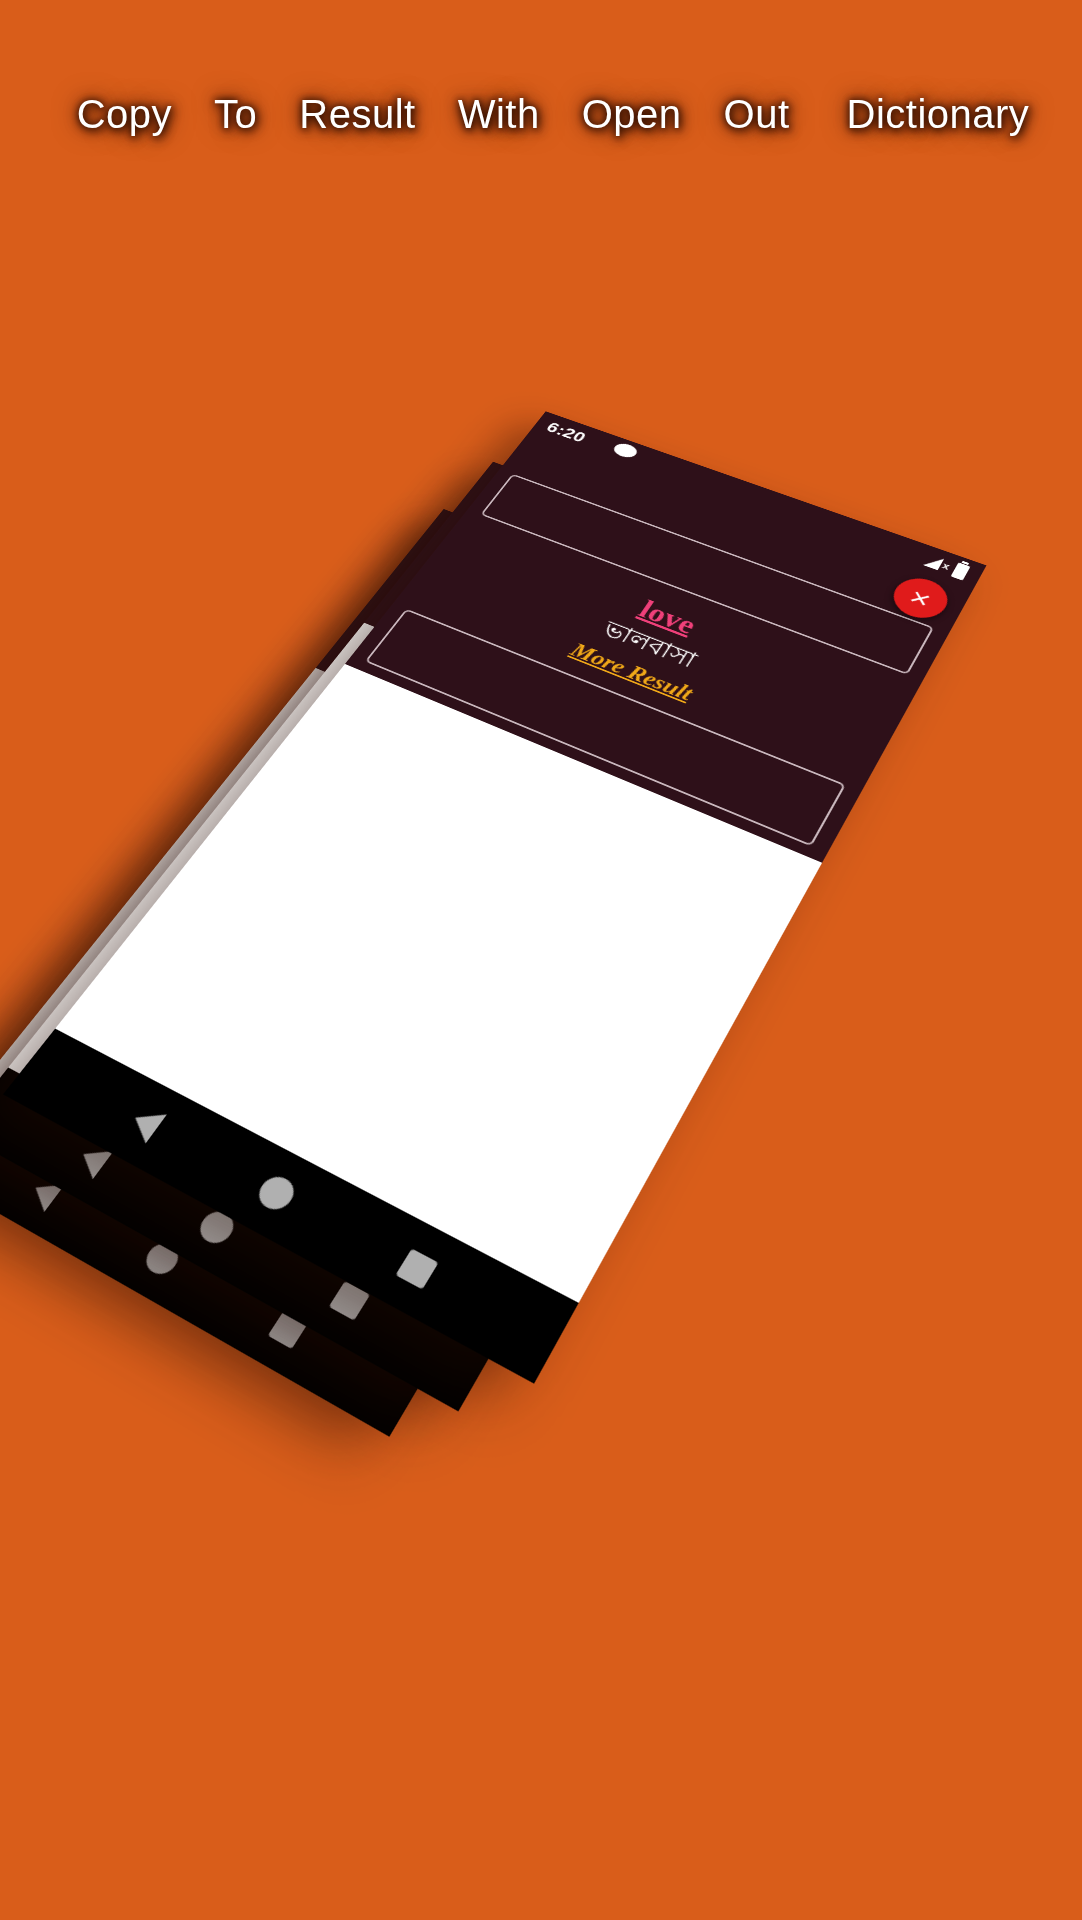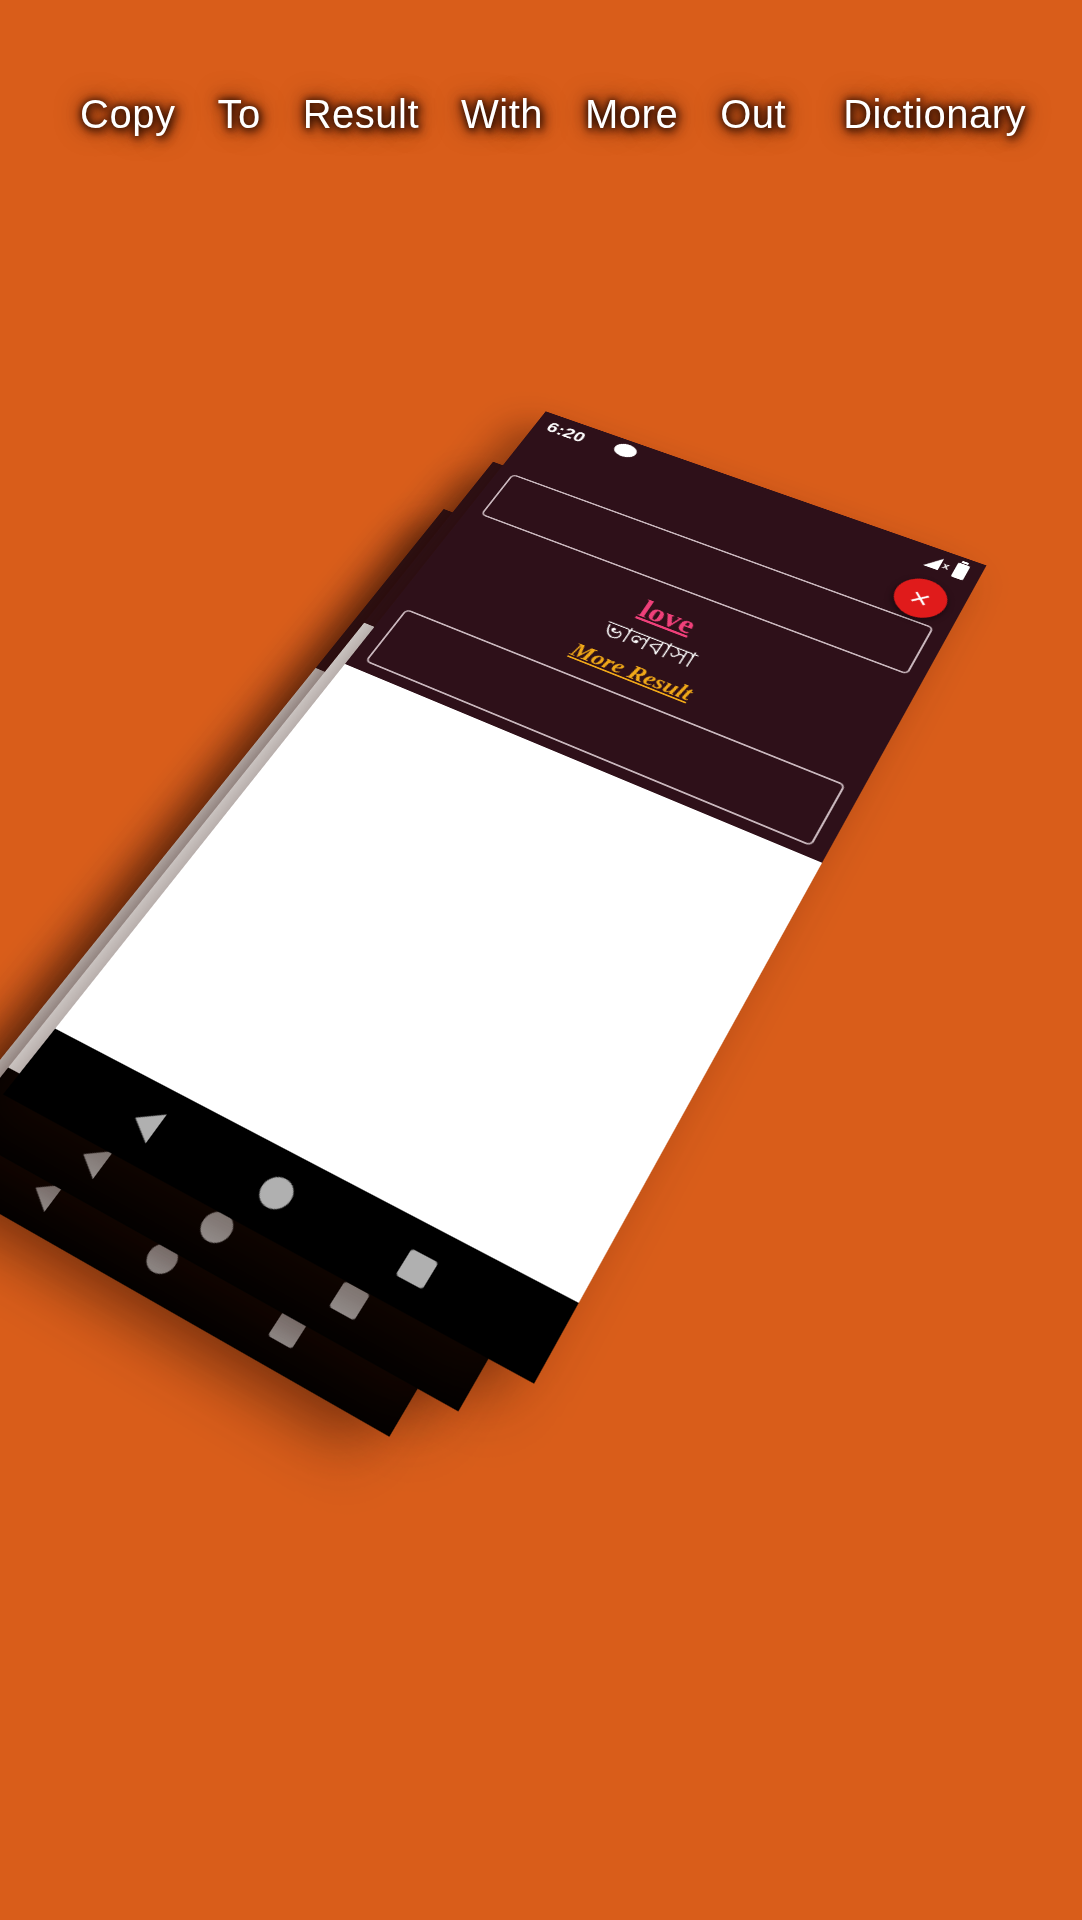--- a/index.html
+++ b/index.html
@@ -225,21 +225,21 @@
   .nav-recents {
     width: 25px; height: 25px;
     background: #b0b0b0;
     border-radius: 3px;
   }
 </style>
 </head>
 <body>
 
 <div id="headline">
-  <span>Copy</span><span>To</span><span>Result</span><span>With</span><span>More</span><span>Out</span><span class="gap">Dictionary</span>
+  <span>Copy</span><span>To</span><span>Result</span><span>With</span><span>Open</span><span>Out</span><span class="gap">Dictionary</span>
 </div>
 
 <div id="scene">
   <div class="stack">
 
     <div class="phone back2">
       <div class="phone-inner">
         <div class="statusbar">
           <span class="time">6:2</span>
           <span class="dot-cam"></span>

